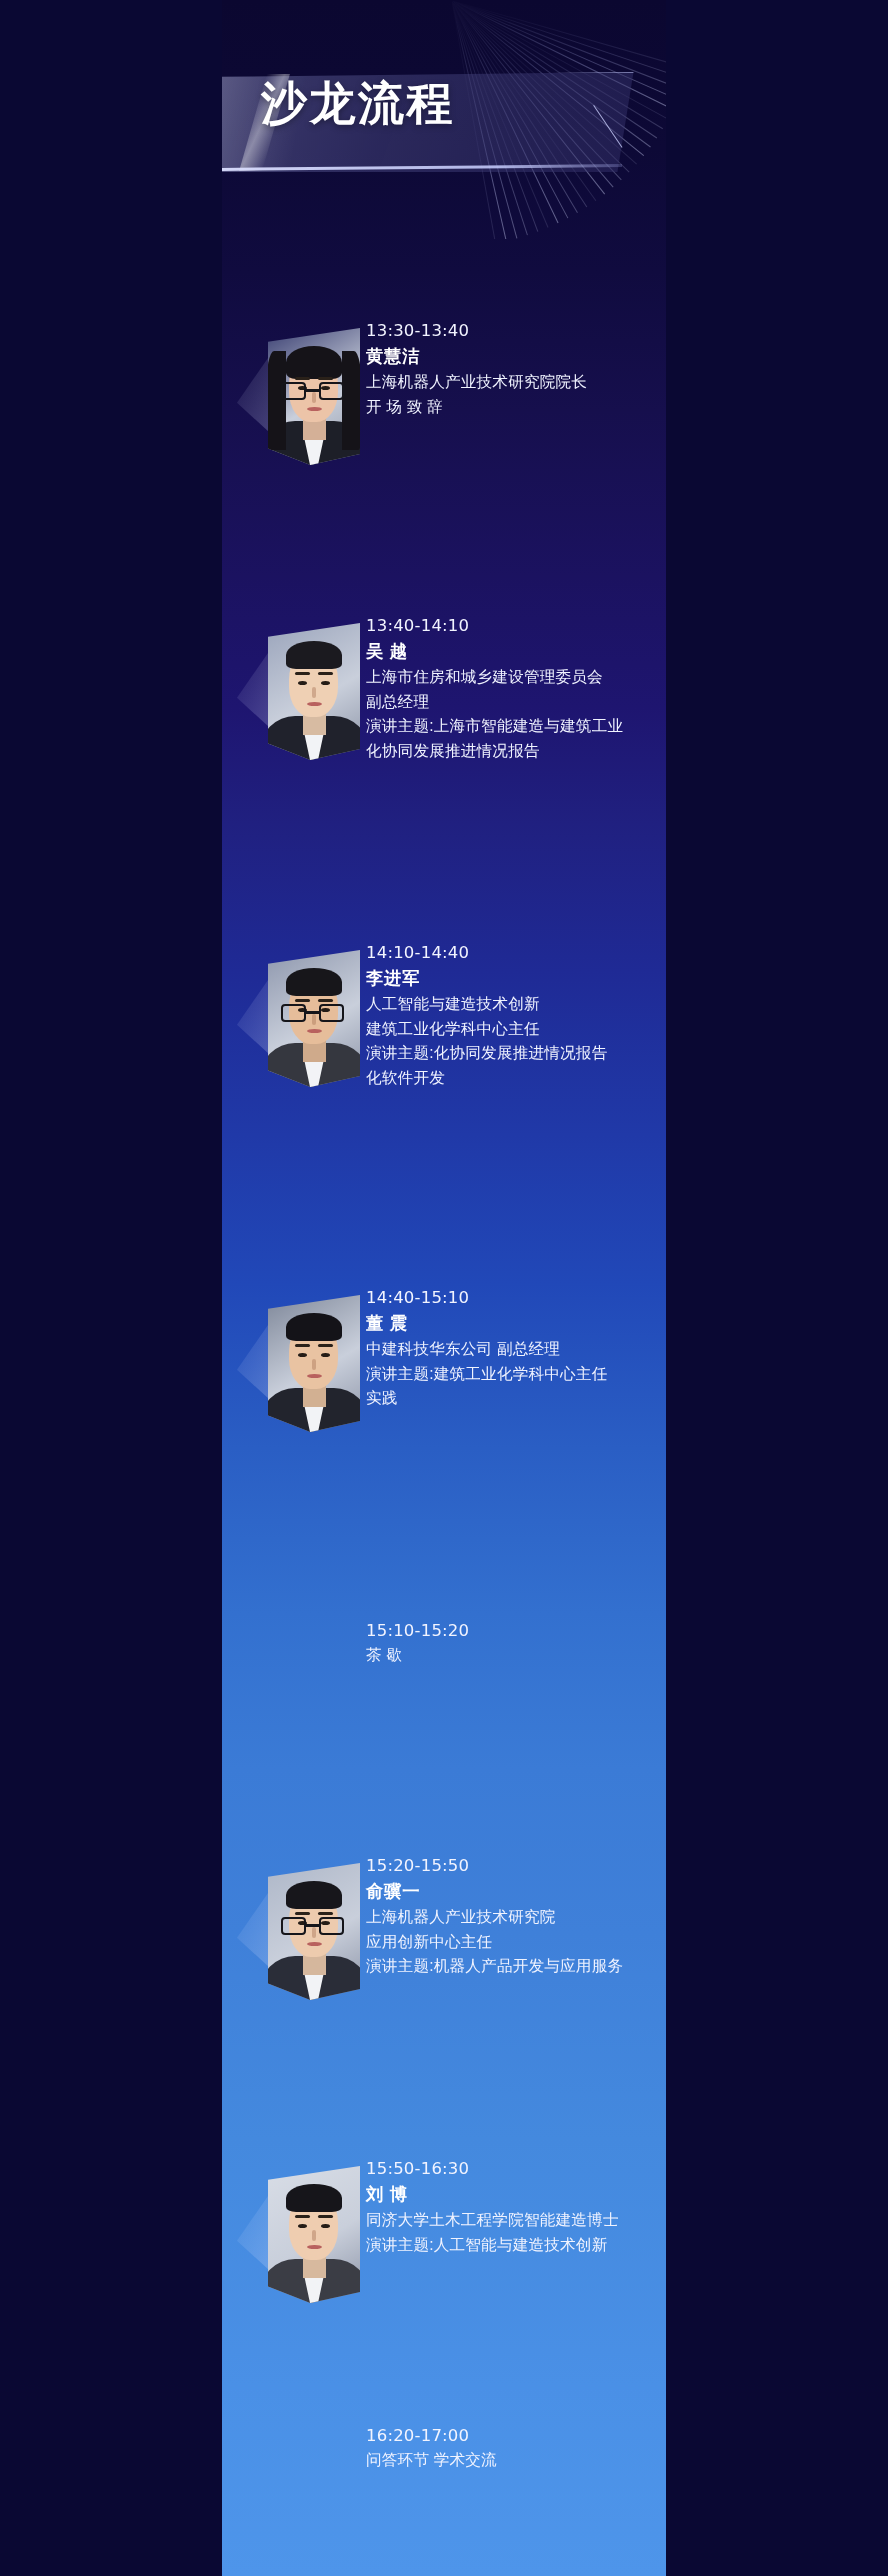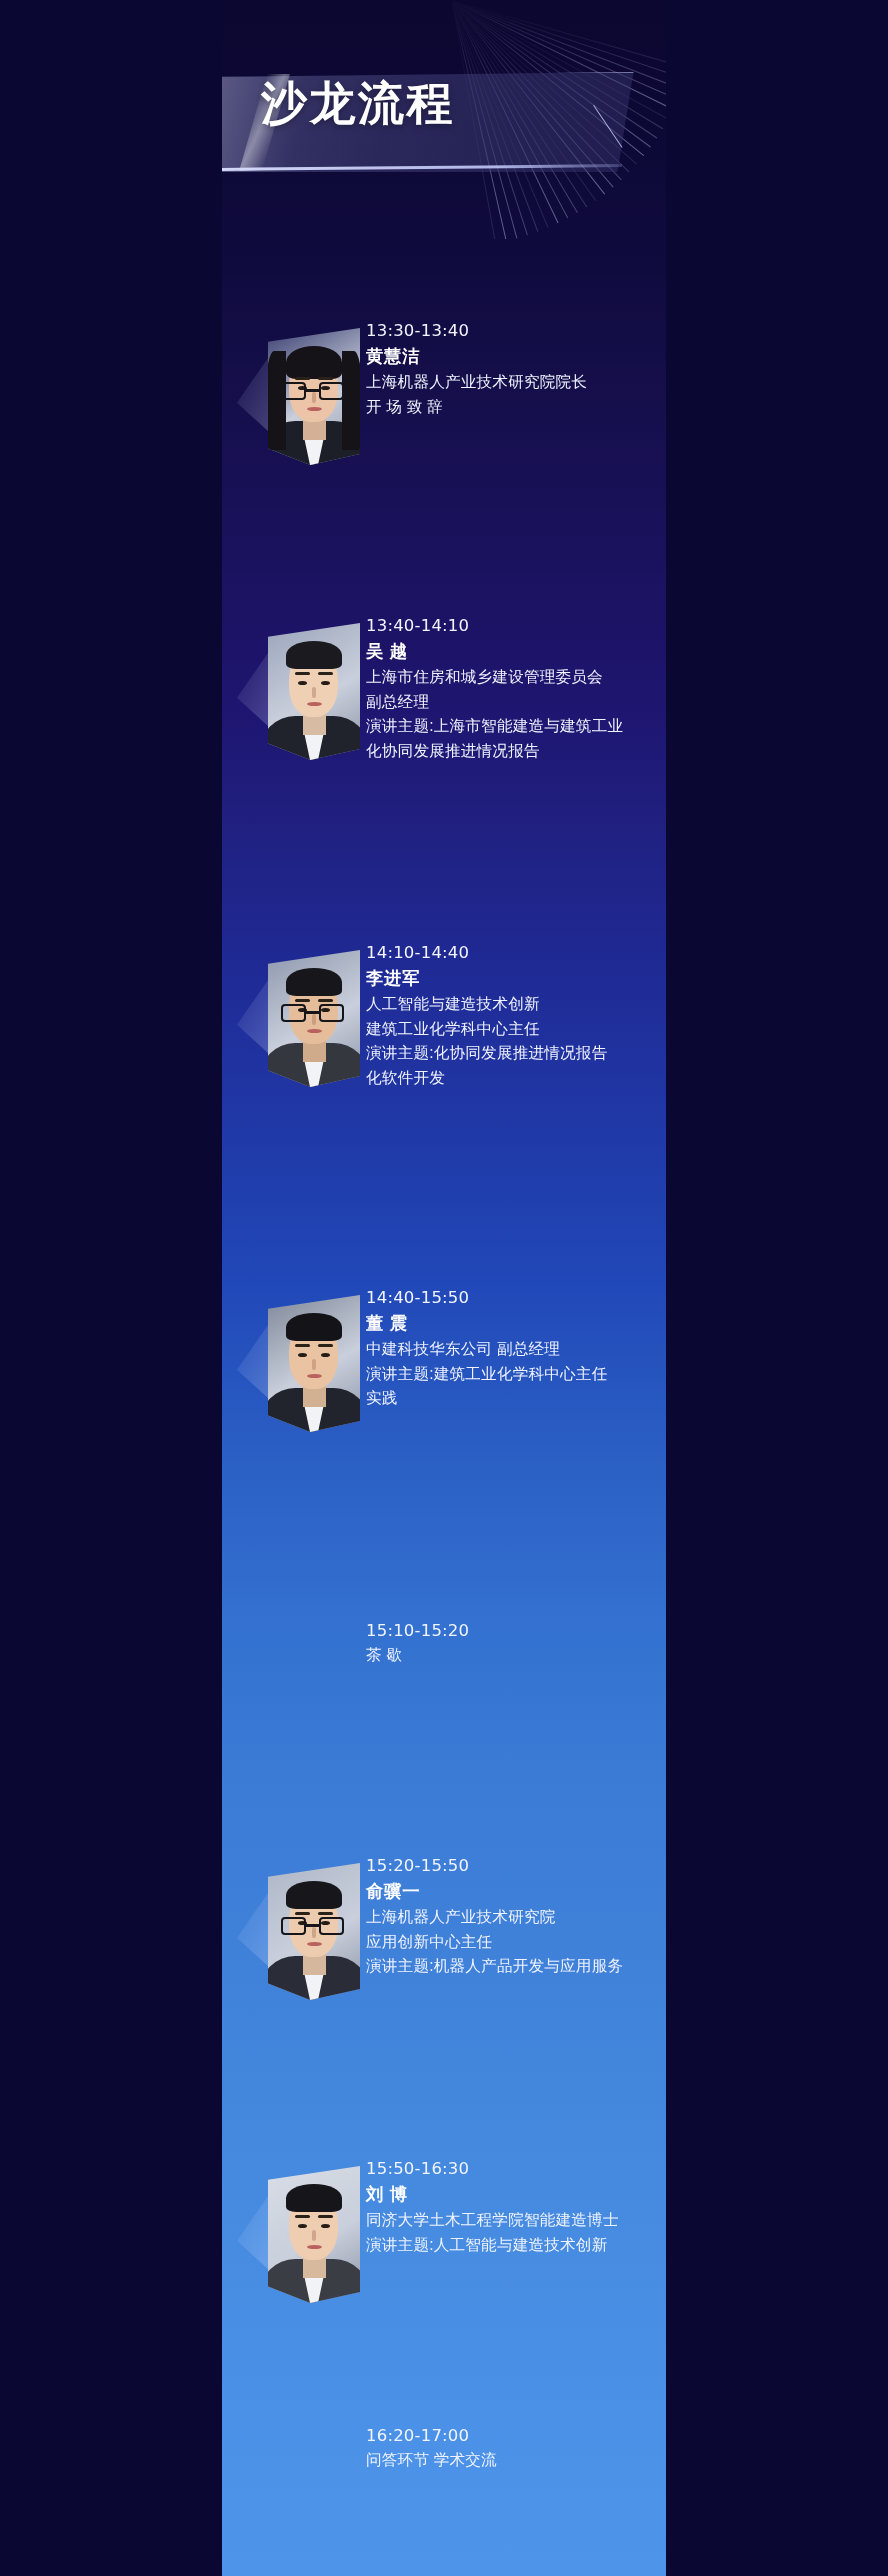--- a/index.html
+++ b/index.html
@@ -293,21 +293,21 @@
   <div class="p-brow-l" style="left:27px;top:49px;width:15px;height:2.5px;background:#2a2119;border-radius:1.6px;"></div>
   <div class="p-brow-r" style="left:50px;top:49px;width:15px;height:2.5px;background:#2a2119;border-radius:1.6px;"></div>
   <div class="p-eye-l" style="left:30px;top:58px;width:9px;height:4.1px;background:#241c16;border-radius:50%;"></div>
   <div class="p-eye-r" style="left:53px;top:58px;width:9px;height:4.1px;background:#241c16;border-radius:50%;"></div>
   <div class="p-nose" style="left:44px;top:64px;width:4.1px;height:10.7px;background:rgba(170,120,90,.45);border-radius:2.5px;"></div>
   <div class="p-mouth" style="left:39px;top:79px;width:15px;height:4.1px;background:#b8615e;border-radius:50%;"></div>
   </div>
                </div>
              </div>
         <div class="info">
-          <div class="t-time">14:40-15:50</div>
+          <div class="t-time">14:40-15:10</div>
           <div class="t-name">董 震</div>
           <div class="t-line">中建科技华东公司 副总经理</div>
           <div class="t-line">演讲主题:建筑工业化学科中心主任</div>
           <div class="t-line">实践</div>
         </div>
       </div>
       <div class="entry" style="top: 1618px;">
         <div class="info">
           <div class="t-time">15:10-15:20</div>
           <div class="t-line t-spaced-host">茶  歇</div>

